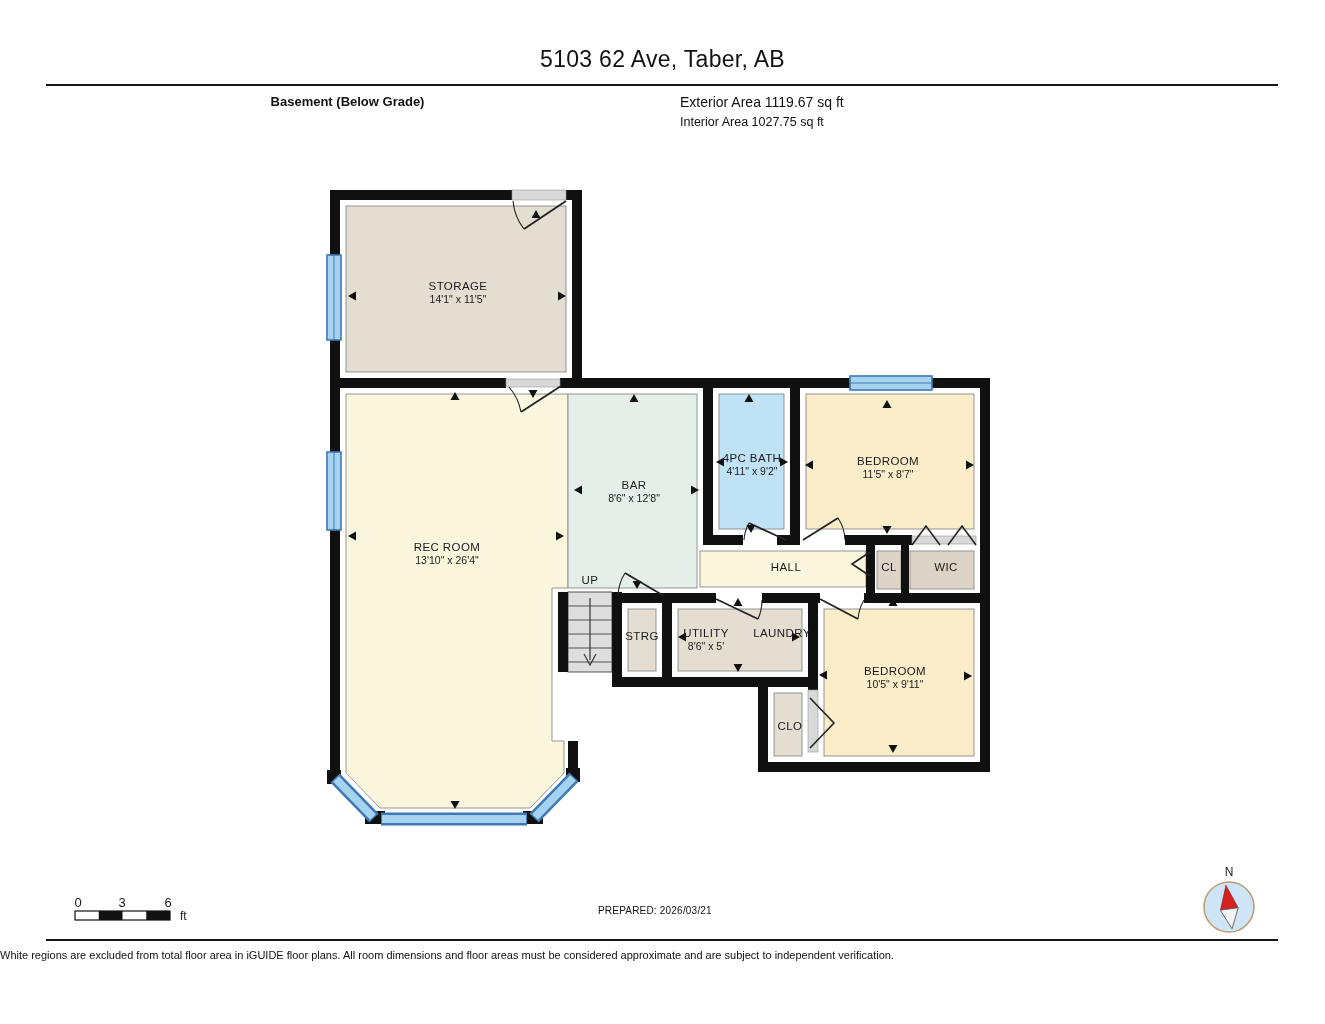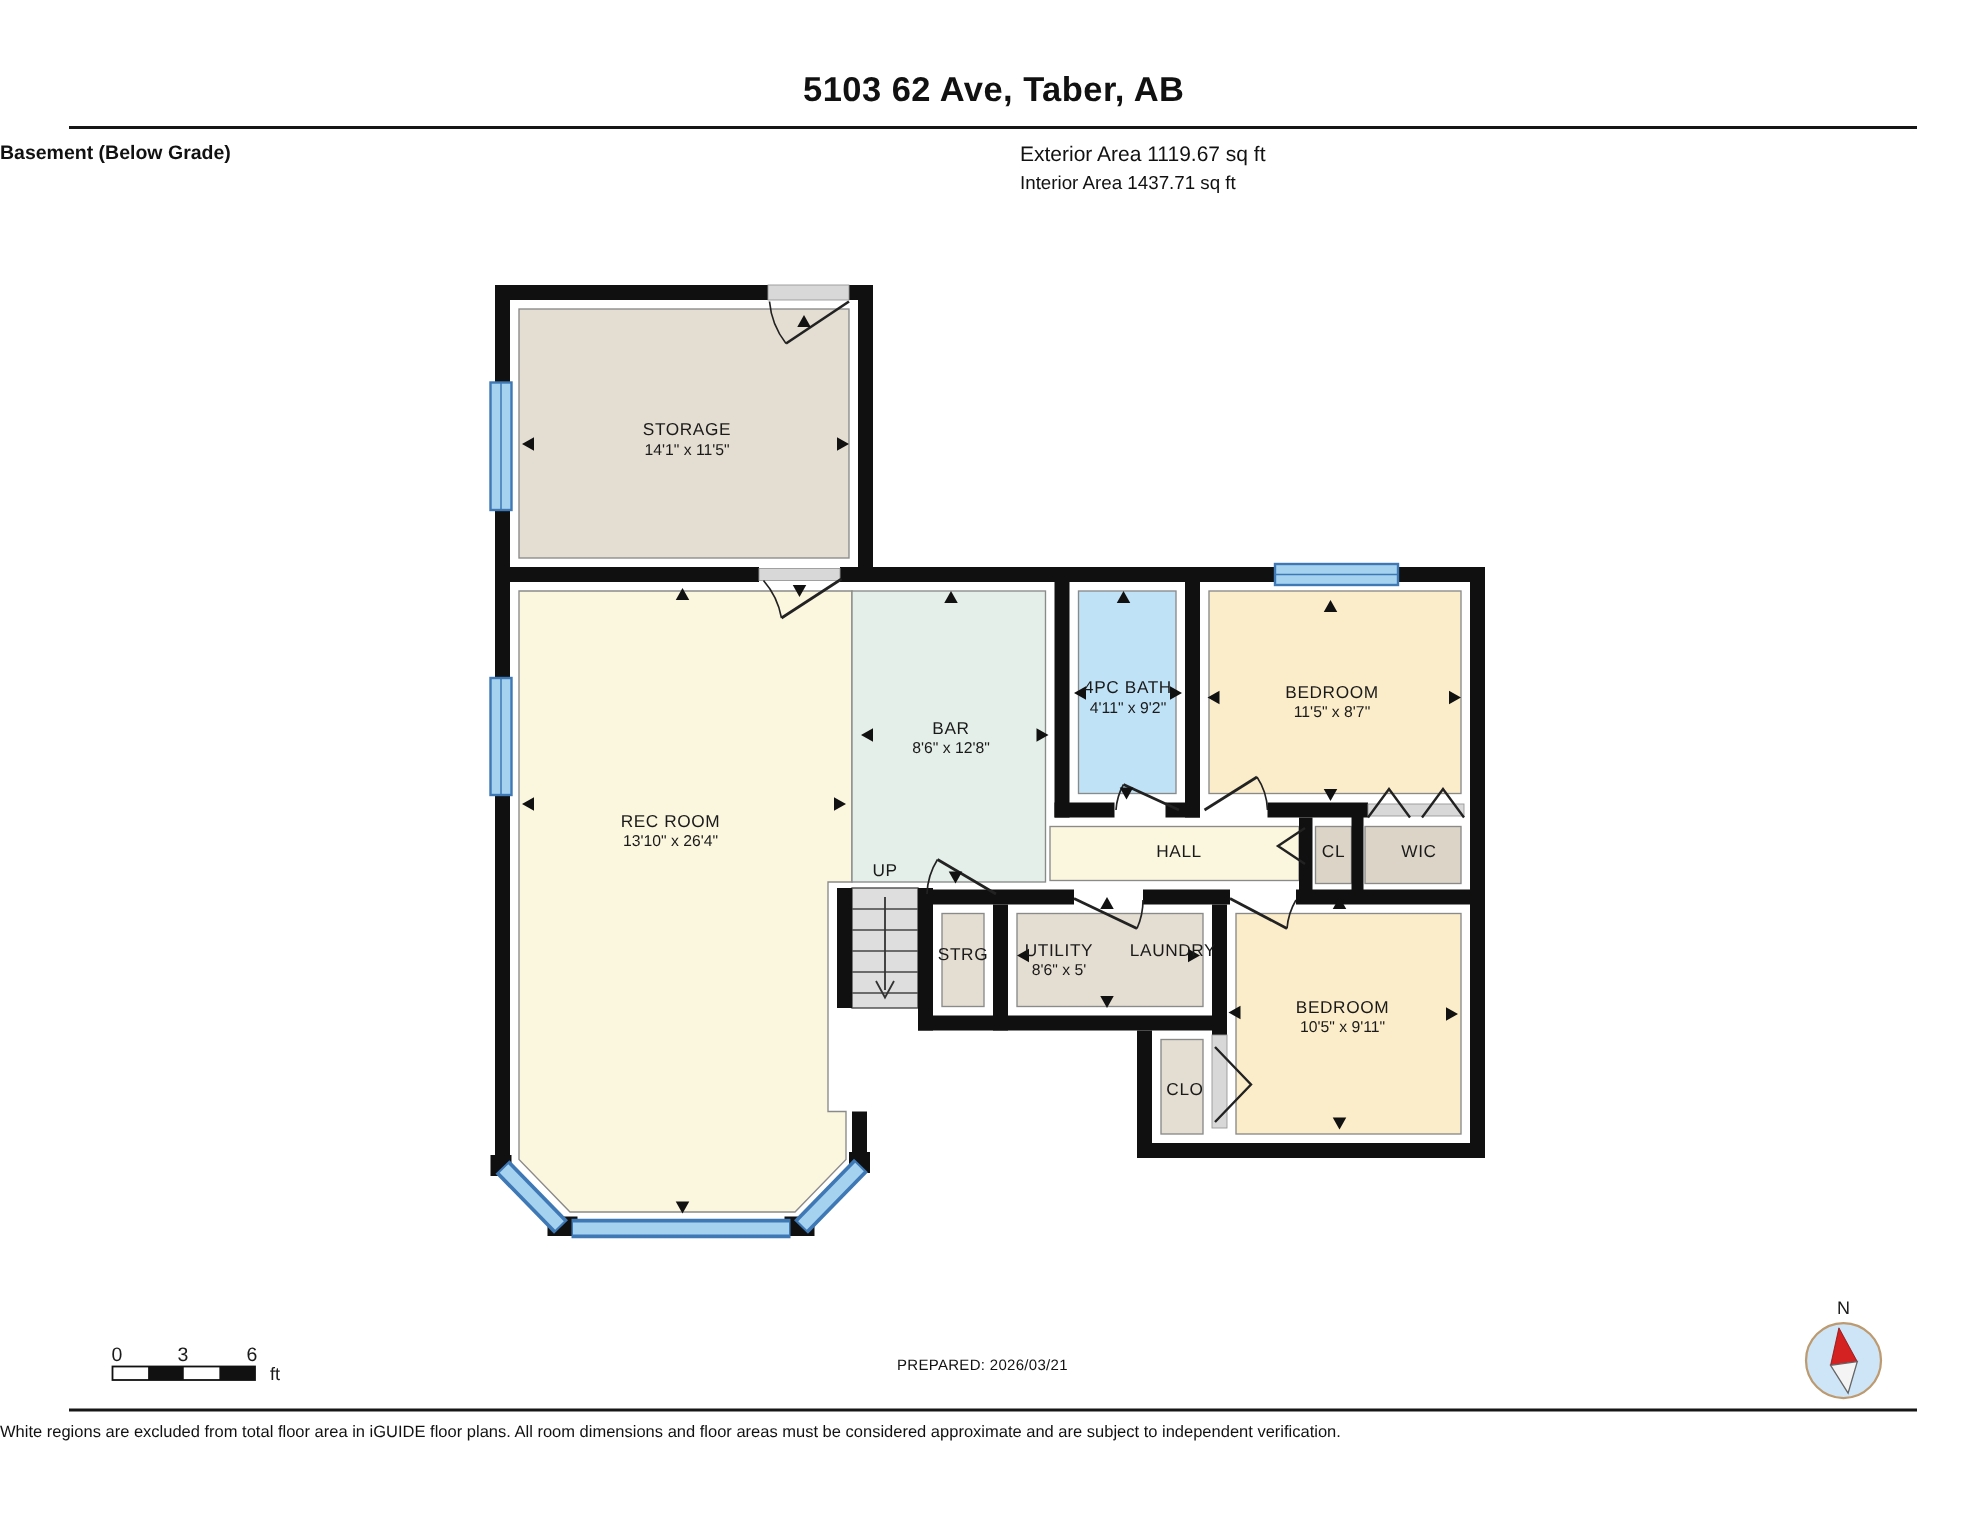--- a/index.html
+++ b/index.html
@@ -1,44 +1,44 @@
 <!DOCTYPE html>
 <html><head>
 <meta charset="utf-8">
 <style>
   html,body{margin:0;padding:0;}
   body{
     width:1325px;height:1024px;position:relative;background:#fff;
     font-family:"Liberation Sans",sans-serif;color:#111;overflow:hidden;
   }
   .abs{position:absolute;}
-  #title{top:46px;left:0;width:100%;text-align:center;font-size:23px;font-weight:bold;letter-spacing:.3px;}
+  #title{top:46px;left:0;width:100%;text-align:center;font-size:23px;font-weight:normal;letter-spacing:.3px;}
   #rule-top{top:84px;left:46px;width:1232px;height:2px;background:#161616;}
-  #floor-label{top:94px;left:0;width:663px;text-align:left;font-size:13px;font-weight:bold;}
+  #floor-label{top:94px;left:16px;width:663px;text-align:center;font-size:13px;font-weight:bold;}
   #ext-area{top:94px;left:680px;font-size:14px;}
   #int-area{top:115px;left:680px;font-size:12.5px;}
   #prepared{top:905px;left:598px;font-size:10px;letter-spacing:.2px;}
   #rule-bottom{top:939px;left:46px;width:1232px;height:2px;background:#161616;}
   #disclaimer{top:949px;left:0;width:100%;font-size:11px;}
   svg#plan{position:absolute;top:0;left:0;}
   svg text{font-family:"Liberation Sans",sans-serif;fill:#1a1a1a;}
   .room-label{font-size:11.5px;letter-spacing:.4px;}
   .room-dims{font-size:10.5px;}
   .scale-num{font-size:13px;}
   .scale-unit{font-size:12px;}
   .compass-n{font-size:12px;}
 </style>
 </head>
 <body>
 
 <div class="abs" id="title">5103 62 Ave, Taber, AB</div>
 <div class="abs" id="rule-top"></div>
 <div class="abs" id="floor-label">Basement (Below Grade)</div>
 <div class="abs" id="ext-area">Exterior Area 1119.67 sq ft</div>
-<div class="abs" id="int-area">Interior Area 1437.71 sq ft</div>
+<div class="abs" id="int-area">Interior Area 1027.75 sq ft</div>
 
 <svg id="plan" width="1325" height="1024" viewBox="0 0 1325 1024">
 
   <g>
     <rect x="346" y="206" width="220" height="166" fill="#e4ddd1" stroke="#8a8a8a" stroke-width="0.9"></rect>
     <polygon points="346,394 568,394 568,588 552,588 552,741 564,741 564,773 530,808 380,808 346,773" fill="#fbf6de" stroke="#8a8a8a" stroke-width="0.9"></polygon>
     <rect x="568" y="394" width="129" height="194" fill="#e3efe8" stroke="#8a8a8a" stroke-width="0.9"></rect>
     <rect x="719" y="394" width="65" height="135" fill="#bfe2f6" stroke="#8a8a8a" stroke-width="0.9"></rect>
     <rect x="806" y="394" width="168" height="135" fill="#fcedca" stroke="#8a8a8a" stroke-width="0.9"></rect>
     <rect x="700" y="551" width="166" height="36" fill="#fbf6de" stroke="#8a8a8a" stroke-width="0.9"></rect>

